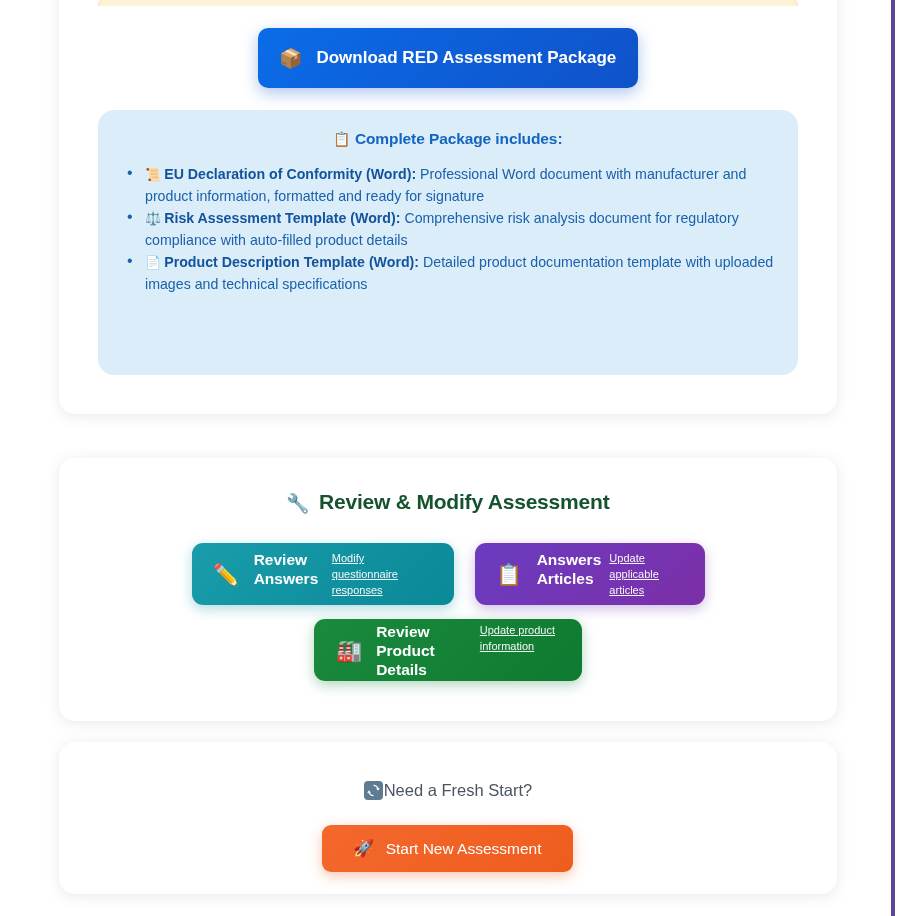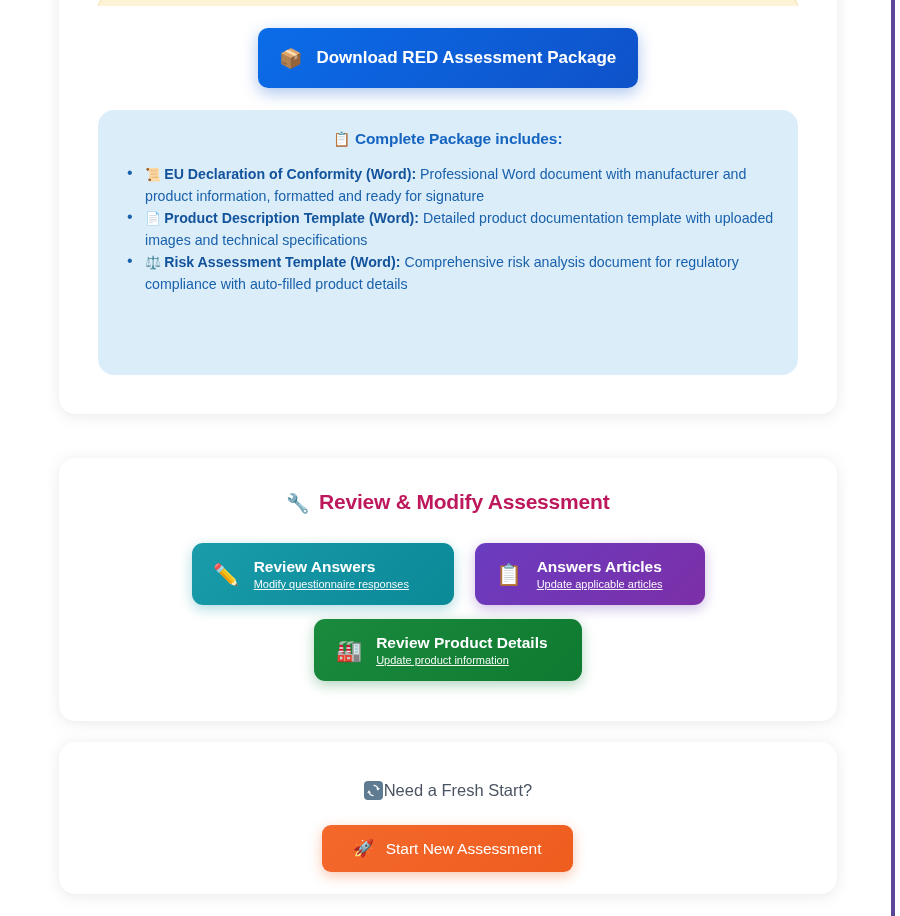--- a/index.html
+++ b/index.html
@@ -137,21 +137,21 @@
   .card-review {
     position: absolute;
     left: 0;
     top: 458px;
     width: 778px;
     height: 263px;
   }
 
   .section-heading {
     text-align: center;
-    color: #be185d;
+    color: #14532d;
     font-size: 21px;
     font-weight: bold;
     margin-top: 32px;
     letter-spacing: -0.2px;
   }
   .section-heading .emoji {
     font-size: 19px;
     margin-right: 9px;
     vertical-align: -1px;
   }
@@ -170,21 +170,21 @@
     cursor: pointer;
     display: flex;
     align-items: center;
     gap: 14px;
     padding: 0 22px;
     height: 62px;
     text-align: left;
     font-family: "Liberation Sans", sans-serif;
   }
   .action-btn .emoji { font-size: 21px; line-height: 1; flex: 0 0 auto; }
-  .action-btn .txt { display: flex; flex-direction: column; justify-content: center; }
+  .action-btn .txt { display: flex; flex-direction: row; justify-content: center; }
   .action-btn .title { font-size: 15.5px; font-weight: bold; line-height: 19px; }
   .action-btn .sub { font-size: 11px; line-height: 16px; opacity: 0.95; text-decoration: underline; }
 
   .btn-teal {
     width: 262px;
     background: linear-gradient(135deg, #1a9cab 0%, #0a8997 100%);
     box-shadow: 0 4px 13px rgba(14,145,160,0.33);
   }
   .btn-purple {
     width: 230px;
@@ -281,27 +281,27 @@
 
         <ul class="package-list">
 
 
           <li class="package-item">
             <span class="emoji">📜</span><span class="lbl">EU Declaration of Conformity (Word):</span>
             <span>Professional Word document with manufacturer and product information, formatted and ready for signature</span>
           </li>
 
           <li class="package-item">
+            <span class="emoji">⚖️</span><span class="lbl">Risk Assessment Template (Word):</span>
+            <span>Comprehensive risk analysis document for regulatory compliance with auto-filled product details</span>
+          </li>
+
+          <li class="package-item">
             <span class="emoji">📄</span><span class="lbl">Product Description Template (Word):</span>
             <span>Detailed product documentation template with uploaded images and technical specifications</span>
-          </li>
-
-          <li class="package-item">
-            <span class="emoji">⚖️</span><span class="lbl">Risk Assessment Template (Word):</span>
-            <span>Comprehensive risk analysis document for regulatory compliance with auto-filled product details</span>
           </li>
 
 
         </ul>
       </div>
     </section>
 
     <section class="card card-review">
 
       <h2 class="section-heading">

